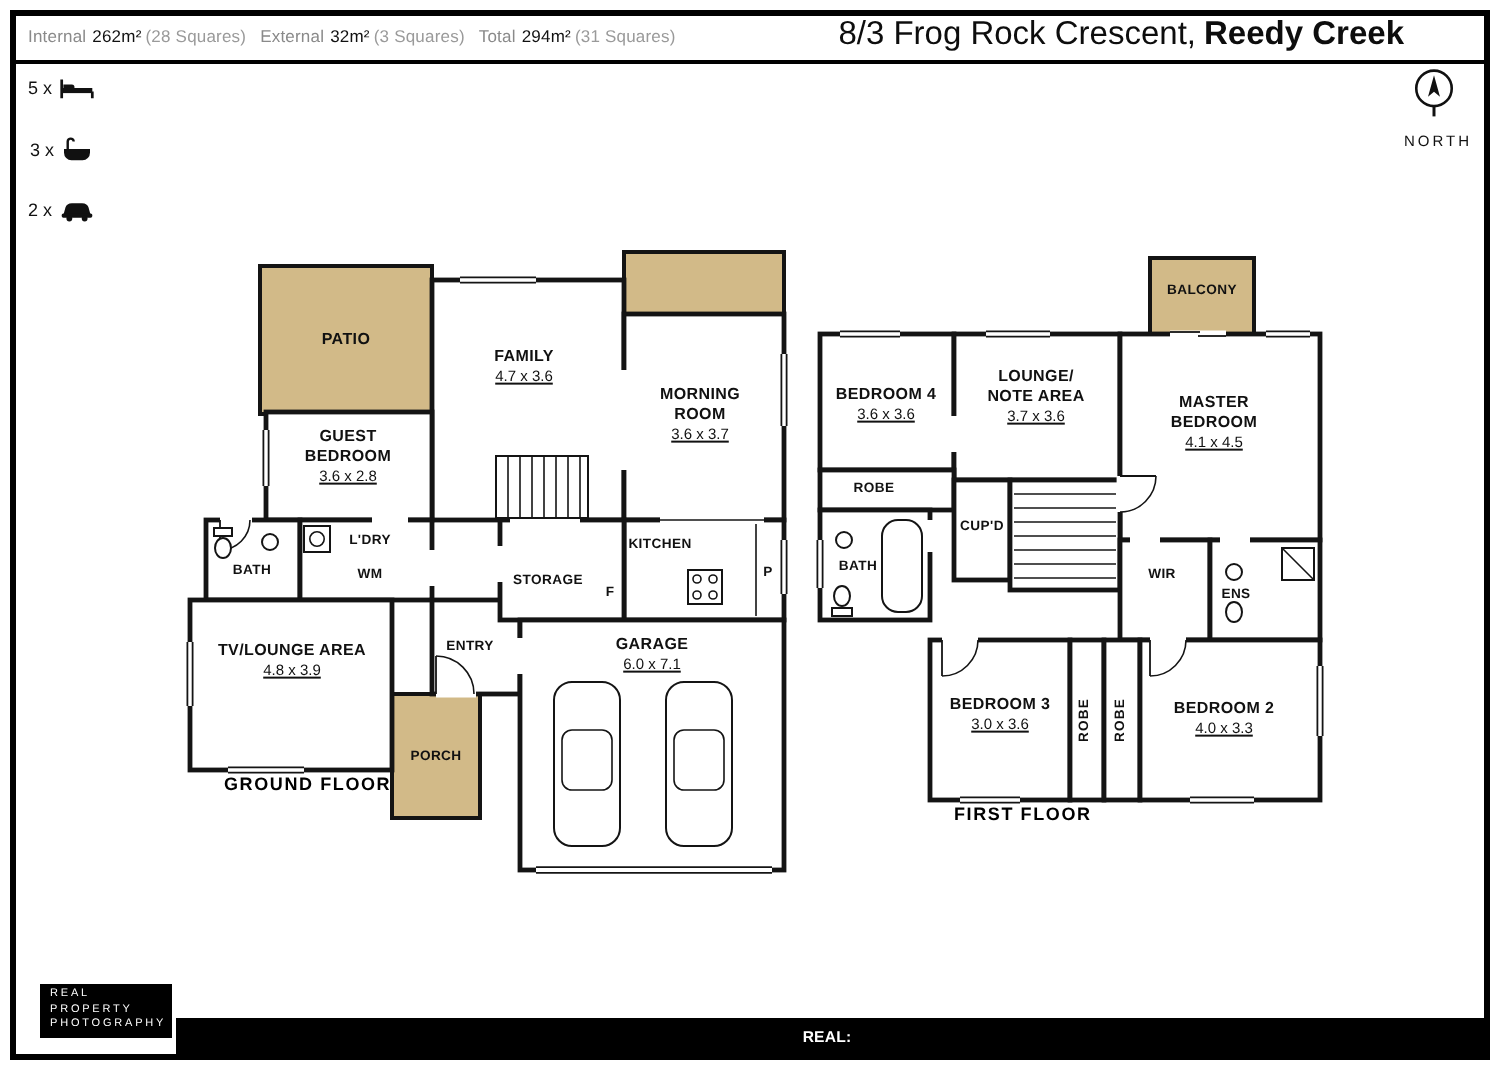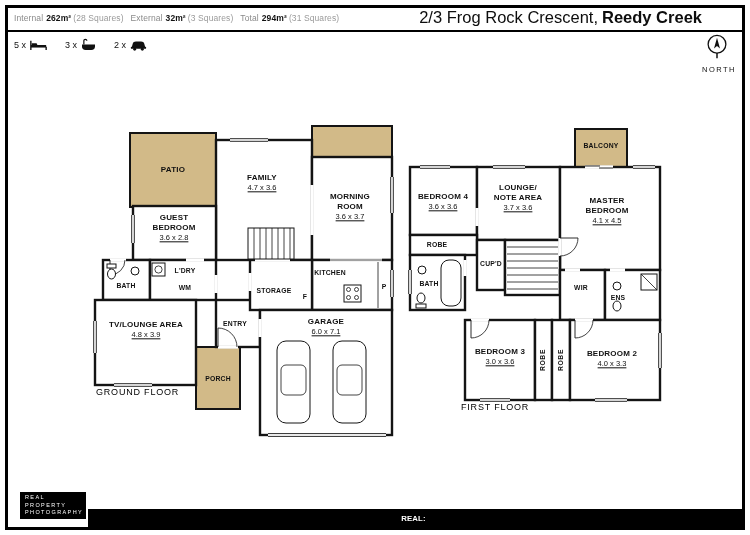--- a/index.html
+++ b/index.html
@@ -5,26 +5,26 @@
   html,body{margin:0;padding:0;}
   body{
     width:750px;height:535px;position:relative;overflow:hidden;
     background:#fff;color:#222;
     font-family:"Liberation Sans", sans-serif;
   }
   .frame{position:absolute;inset:5px;border:3px solid #000;pointer-events:none;}
 
   
   .area-summary{position:absolute;left:14px;top:13px;font-size:8.5px;color:#8a8a8a;letter-spacing:.1px;white-space:nowrap;}
-  .area-summary .av{color:#111;font-weight:700;margin:0 2px 10px 3px;}
+  .area-summary .av{color:#111;font-weight:400;margin:0 2px 10px 3px;}
   .area-summary .an{margin-right:7px;color:#9a9a9a;text-align:right;}
   .address{position:absolute;top:8px;left:250px;right:48px;text-align:right;font-size:16.5px;color:#0d0d0d;white-space:nowrap;}
   .address .suburb{font-weight:700;margin-left:4px;}
   .divider{position:absolute;left:8px;right:8px;top:30px;border-top:2px solid #000;}
-  .stats{position:absolute;left:14px;top:38px;display:flex;gap:18px;align-items:center;font-size:9px;color:#111;}
+  .stats{position:absolute;left:14px;top:38px;display:flex;gap:18px;align-items:center;font-size:9px;color:#111;flex-direction:column;}
   .stat{display:flex;align-items:center;gap:4px;}
   .stat svg{display:block;}
   .compass{position:absolute;left:702px;top:33px;width:42px;}
   .compass-label{font-size:7.5px;letter-spacing:1.5px;color:#111;margin-top:0px;font-weight:400;}
 
   
   .plan{position:absolute;}
   #ground-plan{left:90px;top:125px;width:305px;height:315px;}
   #first-plan{left:405px;top:128px;width:260px;height:292px;}
   .plan svg{position:absolute;left:0;top:0;}
@@ -37,41 +37,41 @@
 
   
   .lbl{position:absolute;transform:translate(-50%,-50%);text-align:center;
        font-size:8px;font-weight:700;line-height:1.25;color:#111;letter-spacing:.2px;white-space:nowrap;}
   .lbl .nm{display:block;}
   .lbl .dims{display:block;font-weight:400;font-size:7.5px;letter-spacing:0;text-decoration:underline;}
   .lbl.wrap{white-space:normal;width:54px;}
   .lbl.w46{width:46px;}
   .lbl.sm{font-size:6.8px;}
   .lbl.vert .nm{writing-mode:vertical-rl;transform:rotate(180deg);letter-spacing:.6px;}
-  .floor-lbl{position:absolute;font-size:9px;font-weight:400;letter-spacing:.8px;color:#000;white-space:nowrap;}
+  .floor-lbl{position:absolute;font-size:9px;font-weight:700;letter-spacing:.8px;color:#000;white-space:nowrap;margin-left:16px;}
 
   
   .logo{position:absolute;left:20px;top:492px;width:66px;height:27px;background:#000;color:#fff;
         padding:2px 5px;box-sizing:border-box;display:flex;flex-direction:column;justify-content:center;}
   .logo span{font-size:5.5px;letter-spacing:1.4px;line-height:1.35;display:block;}
   .note-bar{position:absolute;left:88px;top:509px;width:654px;height:18px;background:#000;color:#fff;
             display:flex;align-items:center;justify-content:center;font-size:7.8px;letter-spacing:.1px;}
   .note-bar b{margin-right:3px;font-weight:700;}
 </style>
 </head>
 <body>
 
 <div class="frame"></div>
 
 <div class="area-summary">
   <span>Internal</span><span class="av">262m²</span><span class="an">(28 Squares)</span><span>External</span><span class="av">32m²</span><span class="an">(3 Squares)</span><span>Total</span><span class="av">294m²</span><span class="an">(31 Squares)</span>
 </div>
 
 <div class="address">
-  <span>2/3 Frog Rock Crescent,</span><span class="suburb">Reedy Creek</span>
+  <span>8/3 Frog Rock Crescent,</span><span class="suburb">Reedy Creek</span>
 </div>
 
 <div class="divider"></div>
 
 <div class="stats">
   <span class="stat">
     <span>5 x</span>
     <svg width="17" height="12" viewBox="0 0 20 14">
       <path d="M1 2 V13 M19 9 V13" stroke="#111" stroke-width="1.6" fill="none"></path>
       <rect x="1" y="7" width="18" height="3" fill="#111"></rect>

